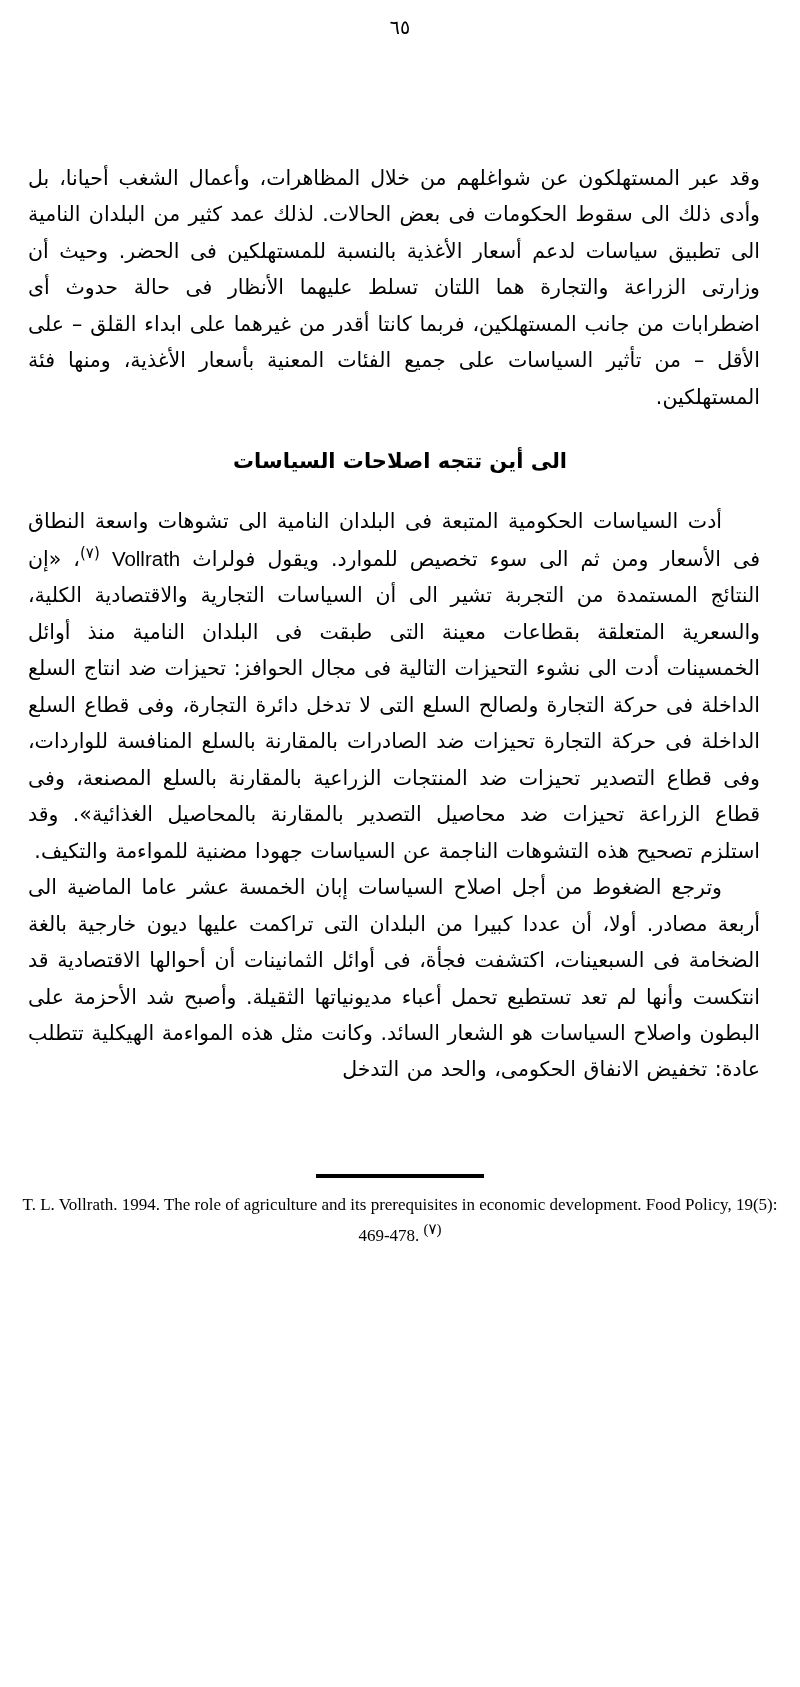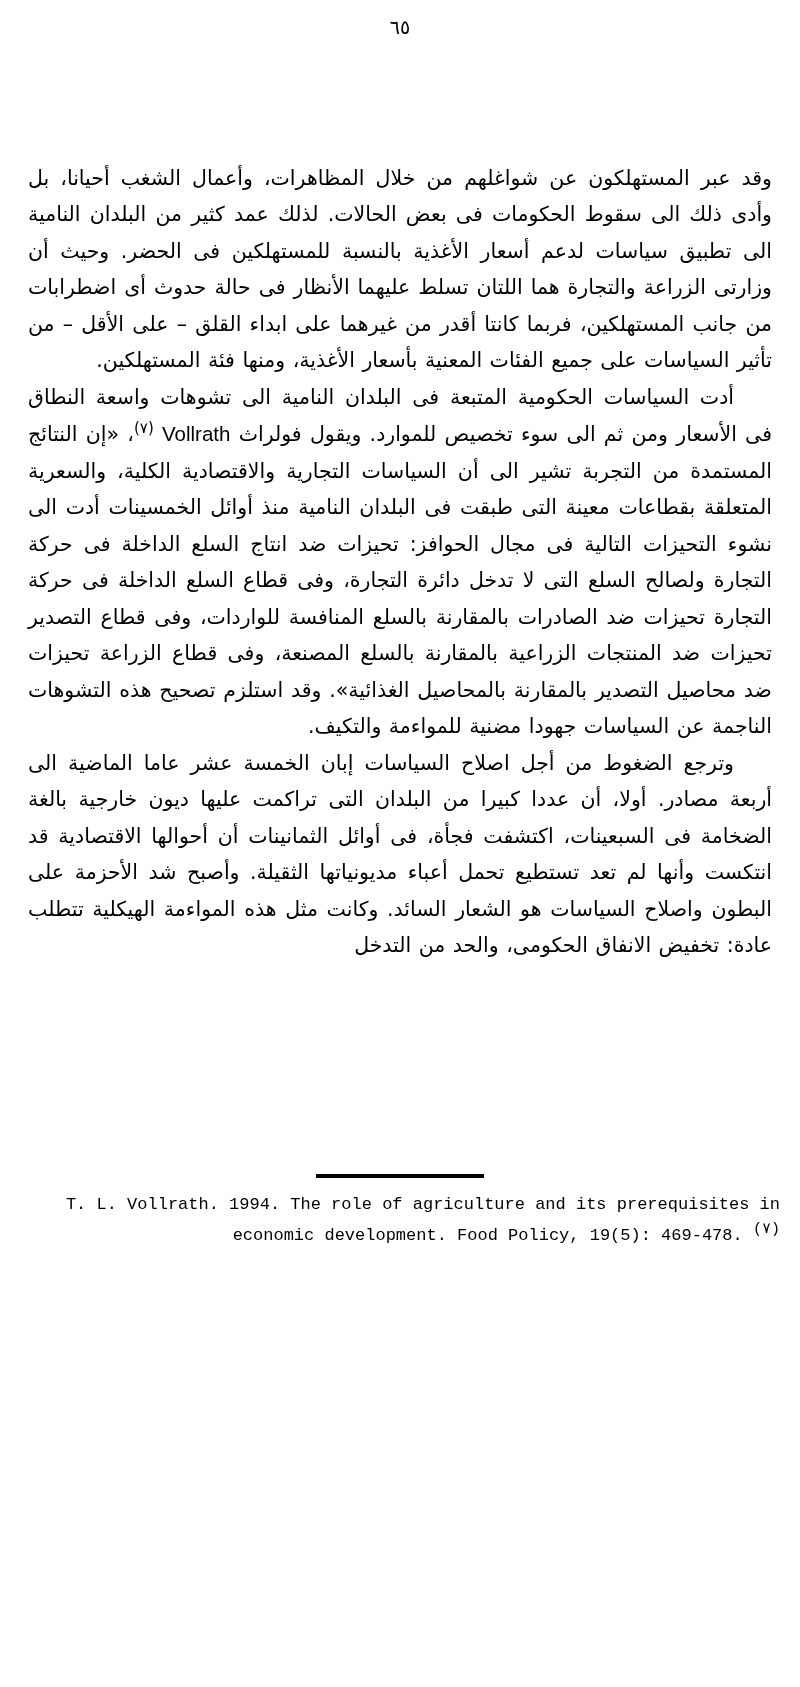--- a/index.html
+++ b/index.html
@@ -33,21 +33,21 @@
   .body-area {
     margin-top: 122px;
     padding: 0 10px;
   }
   p.para {
     direction: rtl;
     text-align: justify;
     text-align-last: right;
     font-size: 20.5px;
     line-height: 1.78;
-    margin: 0 0 0 0;
+    margin: 0 12px 0 0;
     word-spacing: 1px;
   }
   p.para.indent {
     text-indent: 38px;
   }
   h2.section-heading {
     direction: rtl;
     text-align: center;
     font-size: 21px;
     font-weight: bold;
@@ -61,24 +61,24 @@
     bottom: 22px;
   }
   .footnote-rule {
     width: 168px;
     height: 4px;
     background: #000;
     margin: 0 auto 14px auto;
   }
   .footnote-text {
     direction: ltr;
-    text-align: right;
+    text-align: center;
     font-size: 17px;
     line-height: 1.55;
-    font-family: Liberation Mono, monospace;
+    font-family: Liberation Serif, serif;
     padding: 0 2px;
   }
   .footnote-marker-inline {
     direction: rtl;
     unicode-bidi: embed;
   }
   .fn-ref {
     font-size: 15px;
     vertical-align: super;
   }
@@ -92,20 +92,21 @@
 <body>
 
 <div class="page">
 
   <div class="page-number">٦٥</div>
 
   <div class="body-area">
 
     <p class="para">وقد عبر المستهلكون عن شواغلهم من خلال المظاهرات، وأعمال الشغب أحيانا، بل وأدى ذلك الى سقوط الحكومات فى بعض الحالات. لذلك عمد كثير من البلدان النامية الى تطبيق سياسات لدعم أسعار الأغذية بالنسبة للمستهلكين فى الحضر. وحيث أن وزارتى الزراعة والتجارة هما اللتان تسلط عليهما الأنظار فى حالة حدوث أى اضطرابات من جانب المستهلكين، فربما كانتا أقدر من غيرهما على ابداء القلق – على الأقل – من تأثير السياسات على جميع الفئات المعنية بأسعار الأغذية، ومنها فئة المستهلكين.</p>
 
+    <h2 class="section-heading">الى أين تتجه اصلاحات السياسات</h2>
 
     <p class="para indent"><span>أدت السياسات الحكومية المتبعة فى البلدان النامية الى تشوهات واسعة النطاق فى الأسعار ومن ثم الى سوء تخصيص للموارد. ويقول فولراث</span> <span class="latin">Vollrath</span> <span class="fn-ref">(٧)</span><span>، «إن النتائج المستمدة من التجربة تشير الى أن السياسات التجارية والاقتصادية الكلية، والسعرية المتعلقة بقطاعات معينة التى طبقت فى البلدان النامية منذ أوائل الخمسينات أدت الى نشوء التحيزات التالية فى مجال الحوافز: تحيزات ضد انتاج السلع الداخلة فى حركة التجارة ولصالح السلع التى لا تدخل دائرة التجارة، وفى قطاع السلع الداخلة فى حركة التجارة تحيزات ضد الصادرات بالمقارنة بالسلع المنافسة للواردات، وفى قطاع التصدير تحيزات ضد المنتجات الزراعية بالمقارنة بالسلع المصنعة، وفى قطاع الزراعة تحيزات ضد محاصيل التصدير بالمقارنة بالمحاصيل الغذائية». وقد استلزم تصحيح هذه التشوهات الناجمة عن السياسات جهودا مضنية للمواءمة والتكيف.</span></p>
 
     <p class="para indent">وترجع الضغوط من أجل اصلاح السياسات إبان الخمسة عشر عاما الماضية الى أربعة مصادر. أولا، أن عددا كبيرا من البلدان التى تراكمت عليها ديون خارجية بالغة الضخامة فى السبعينات، اكتشفت فجأة، فى أوائل الثمانينات أن أحوالها الاقتصادية قد انتكست وأنها لم تعد تستطيع تحمل أعباء مديونياتها الثقيلة. وأصبح شد الأحزمة على البطون واصلاح السياسات هو الشعار السائد. وكانت مثل هذه المواءمة الهيكلية تتطلب عادة: تخفيض الانفاق الحكومى، والحد من التدخل</p>
 
   </div>
 
   <div class="footnote-area">
     <div class="footnote-rule"></div>
     <div class="footnote-text"><span>T. L. Vollrath. 1994. The role of agriculture and its prerequisites in economic development. Food Policy, 19(5): 469-478.</span> <span class="footnote-marker-inline fn-ref">(٧)</span></div>

